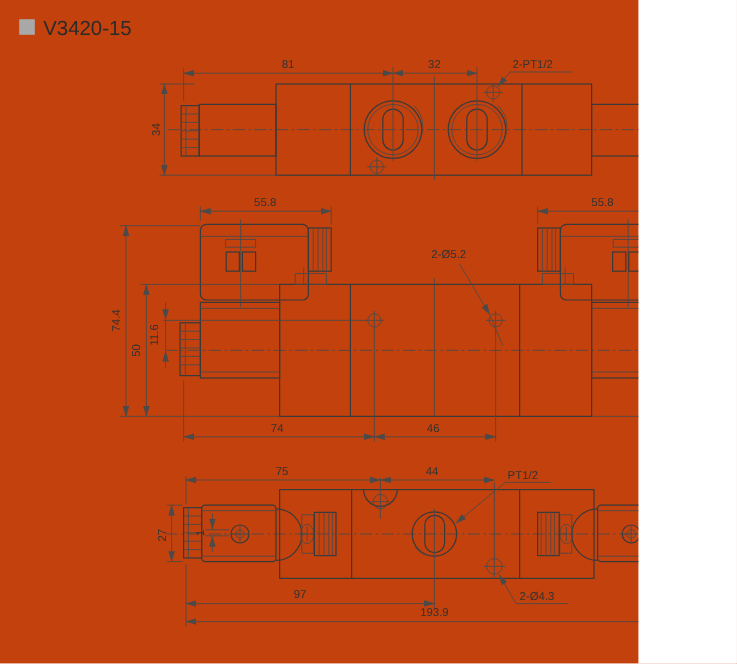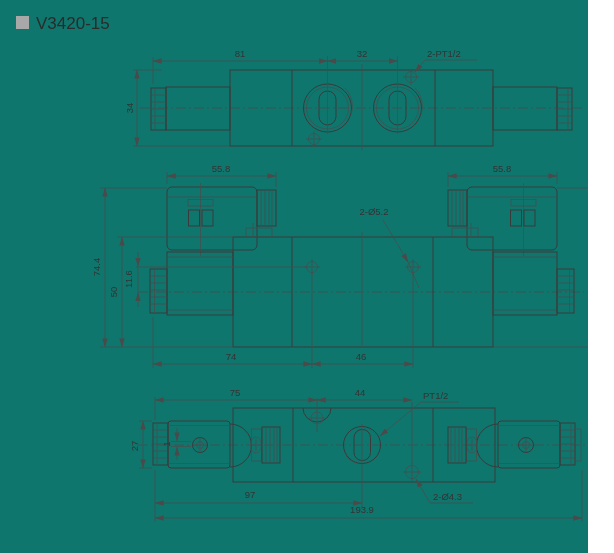--- a/index.html
+++ b/index.html
@@ -1,16 +1,16 @@
 <!DOCTYPE html>
 <html><head>
 <meta charset="utf-8">
 <style>
   html,body{margin:0;padding:0;background:#ffffff;}
-  .stage{width:588px;height:553px;position:relative;background:#0f766e;overflow:hidden;}
+  .stage{width:532px;height:553px;position:relative;background:#c2410c;overflow:hidden;}
   svg{display:block;font-family:"Liberation Sans", sans-serif;}
   .o{stroke:#3a3a3a;stroke-width:1;fill:none;}
   .t{stroke:#4a4a4a;stroke-width:0.7;fill:none;}
   .d{stroke:#4a4a4a;stroke-width:0.7;fill:none;}
   .c{stroke:#4a4a4a;stroke-width:0.7;fill:none;stroke-dasharray:10 3 2 3;}
   text{fill:#333333;font-size:9.5px;}
   .title-text{font-size:17px;fill:#2b2b2b;}
 </style>
 </head>
 <body>

